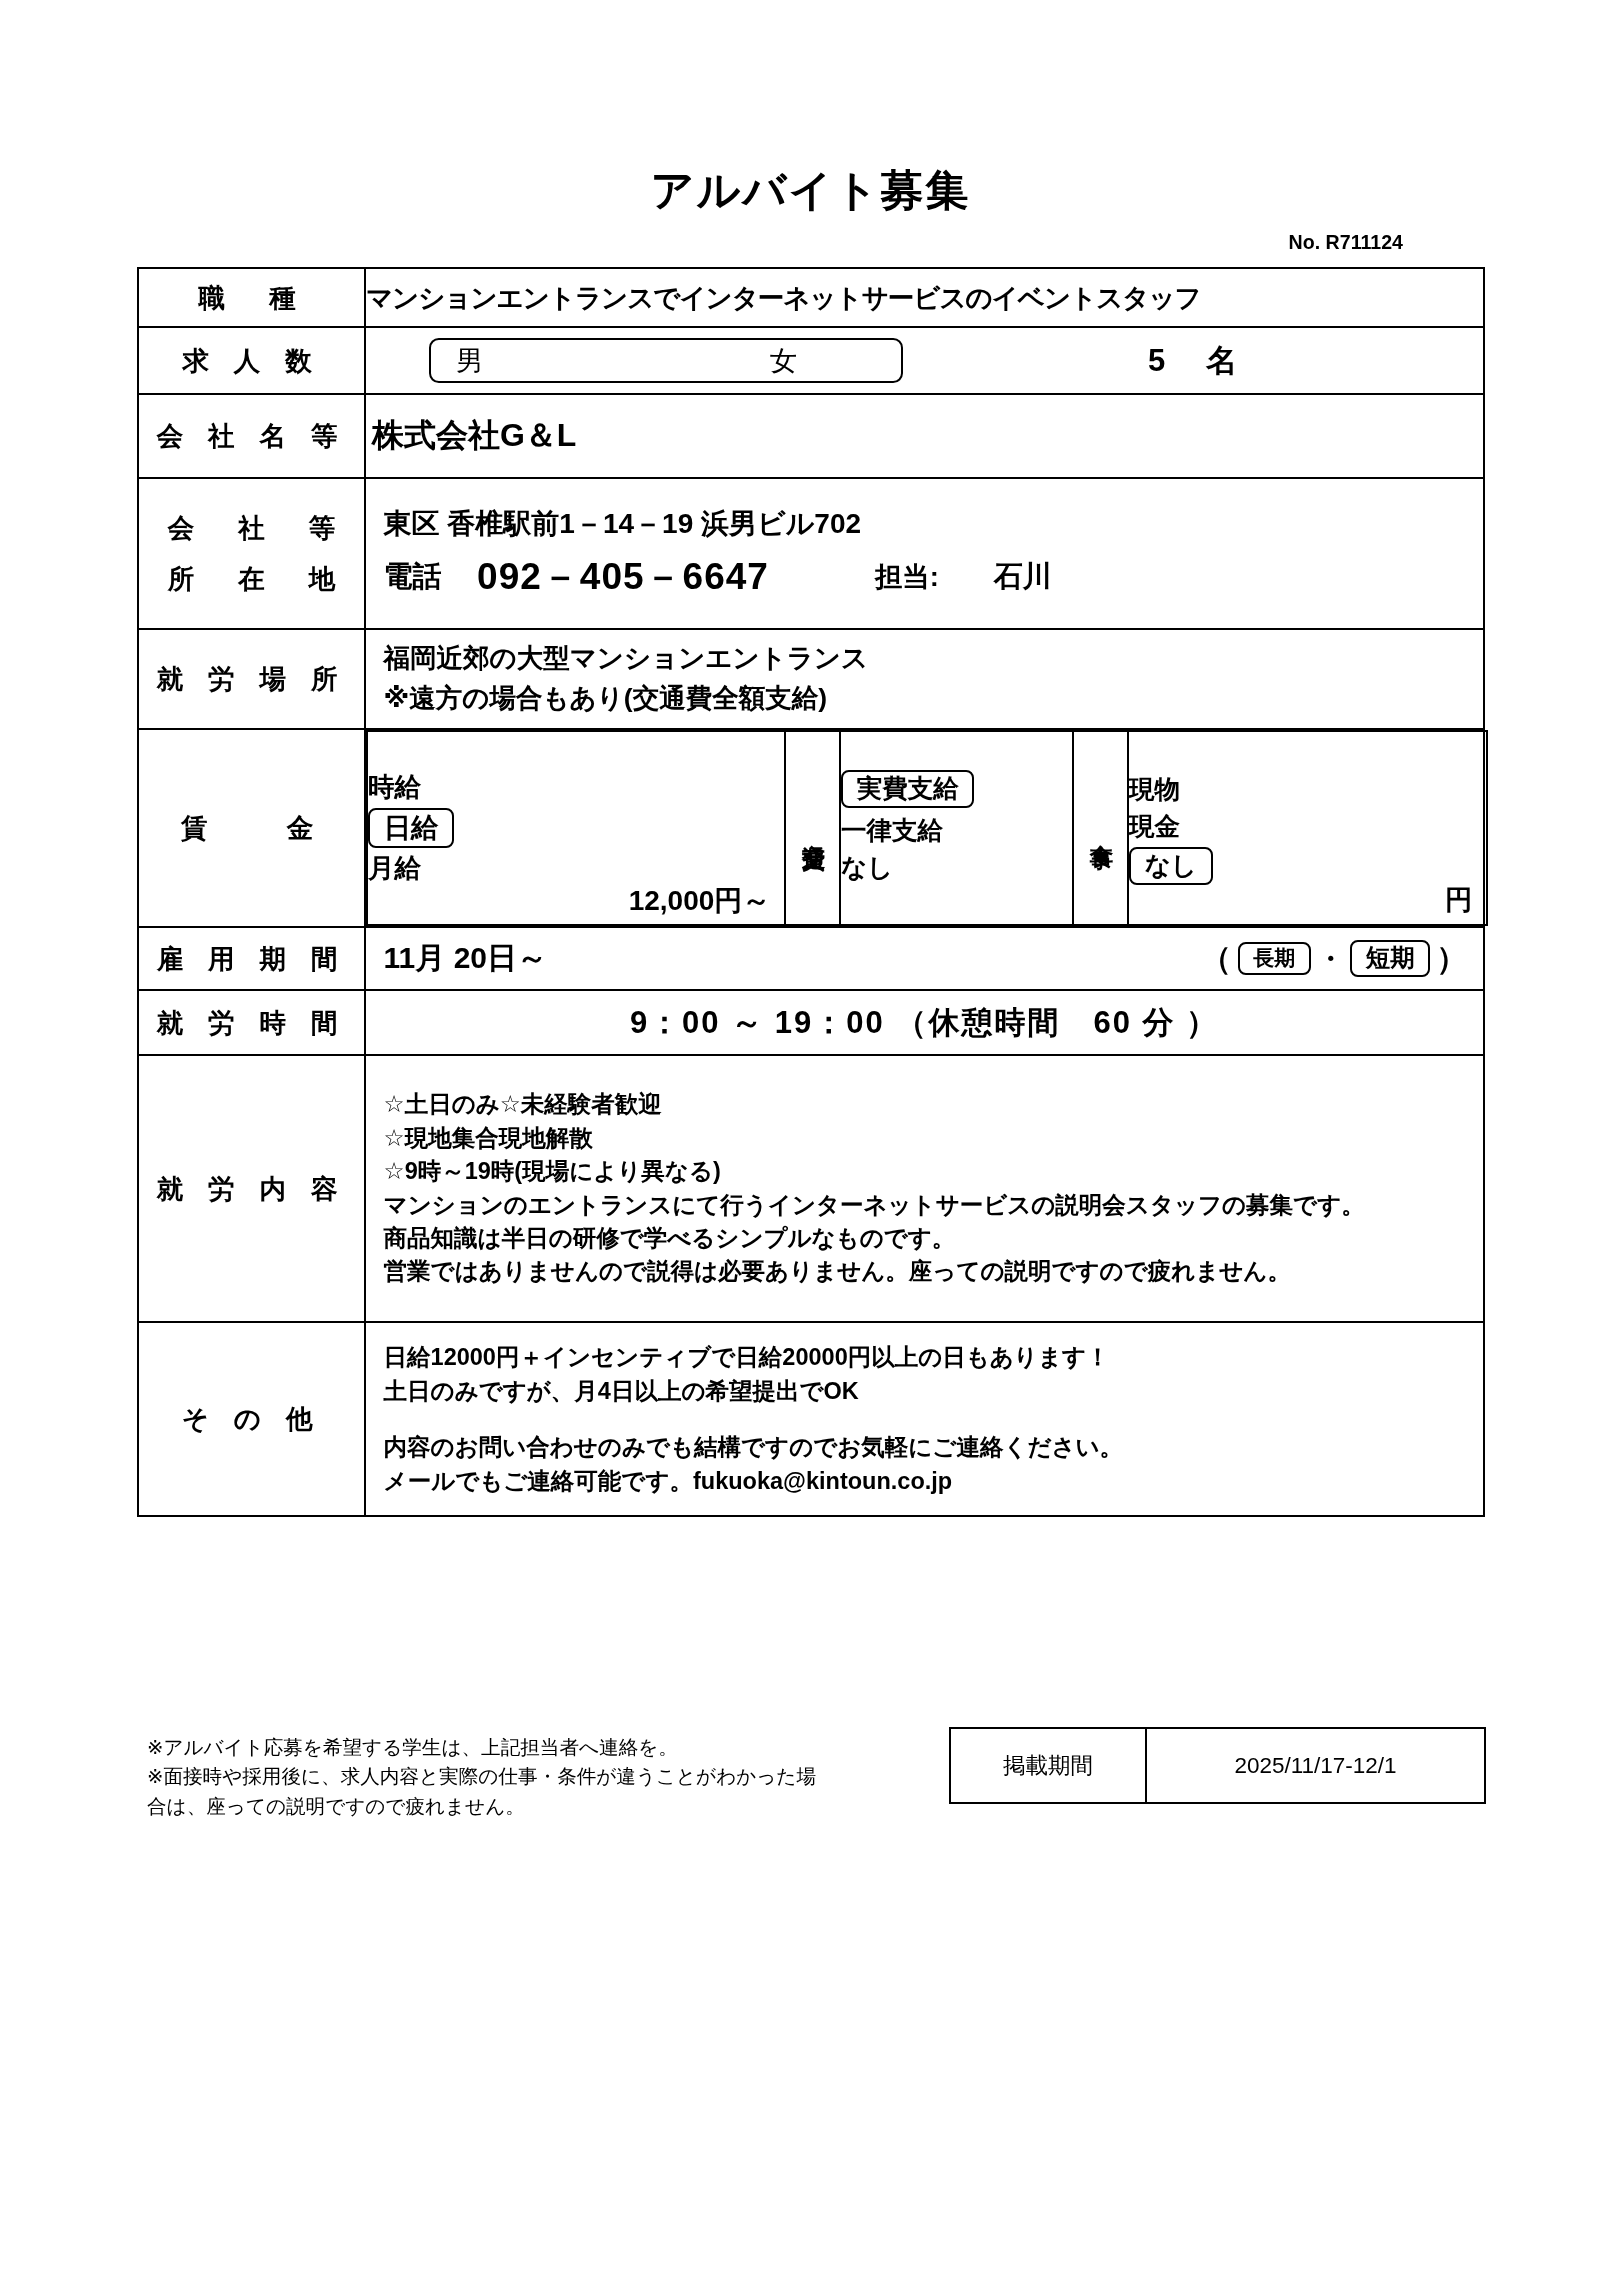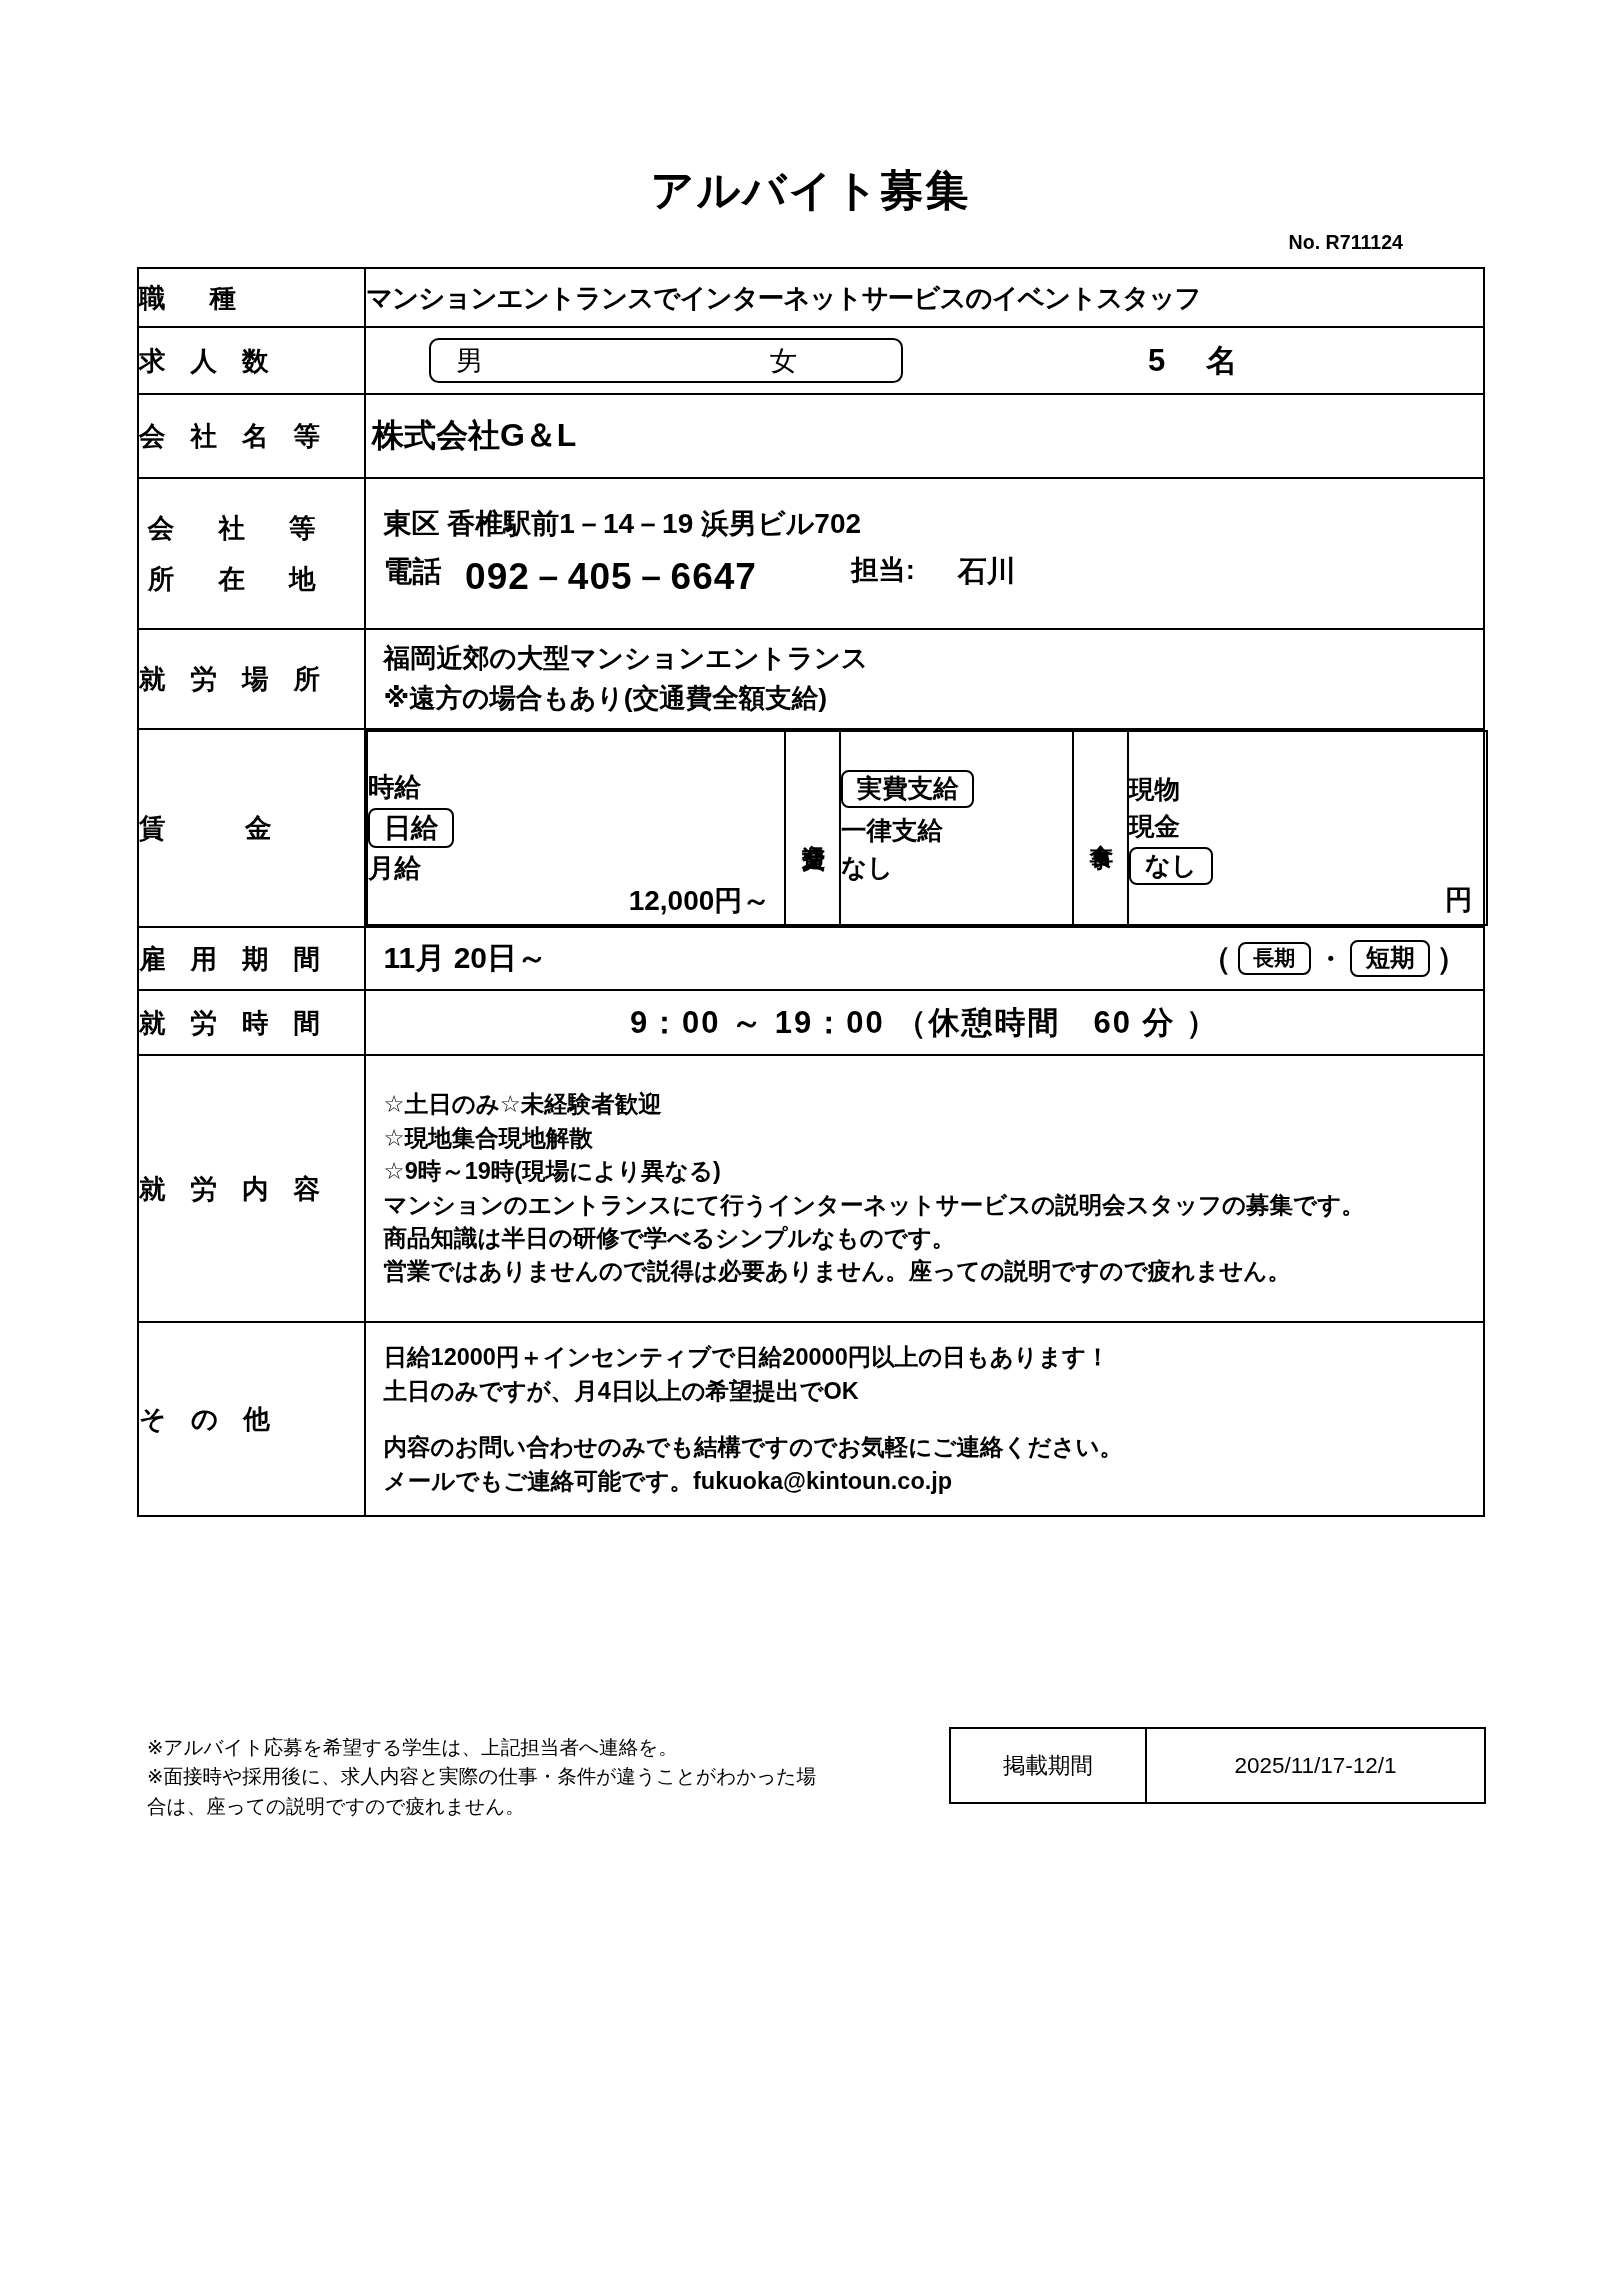--- a/index.html
+++ b/index.html
@@ -43,21 +43,21 @@
     width: 1347px;
     border-collapse: collapse;
     table-layout: fixed;
   }
   table.main td {
     border: 2px solid #000;
     padding: 0;
     vertical-align: middle;
   }
   .lbl {
-    text-align: left;
+    text-align: center;
     font-size: 26.5px;
     font-weight: bold;
     letter-spacing: 8.8px;
     padding-left: 8.8px;
     white-space: nowrap;
   }
   .cell-pad {
     padding: 5.9px 13.7px;
     margin-left: 7px;
   }
@@ -97,21 +97,22 @@
   .addr-line {
     font-size: 28px;
     font-weight: bold;
     padding: 5.9px 0 0 17.6px;
   }
   .tel-line {
     font-size: 29px;
     font-weight: bold;
     padding: 9.8px 0 5.9px 17.6px;
     display: flex;
-    align-items: flex-start;
+    align-items: center;
+    gap: 12px;
   }
   .tel-num {
     font-size: 37px;
     font-weight: bold;
     letter-spacing: 1px;
     margin-left: 23.5px;
   }
   .tantou {
     margin-left: 94px;
     font-size: 27.4px;

